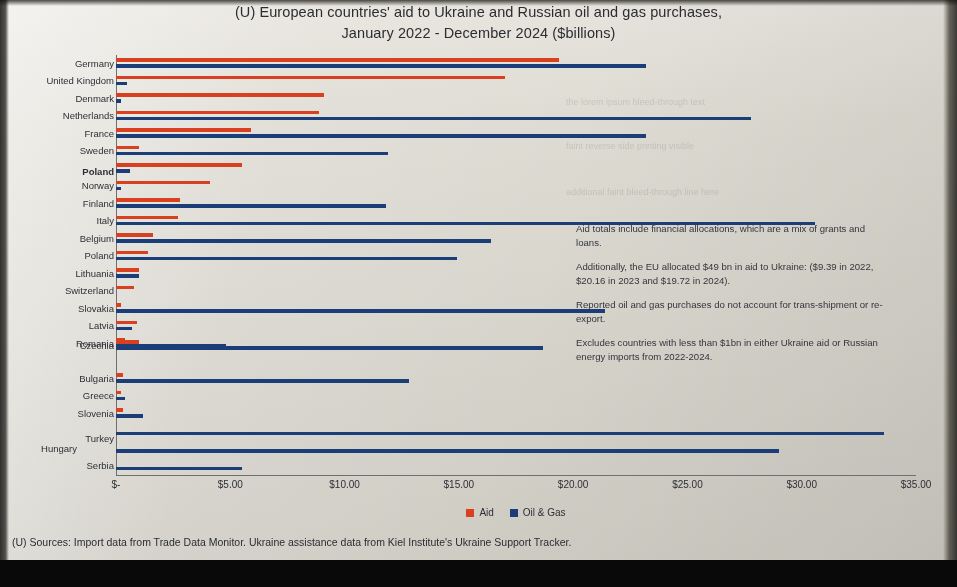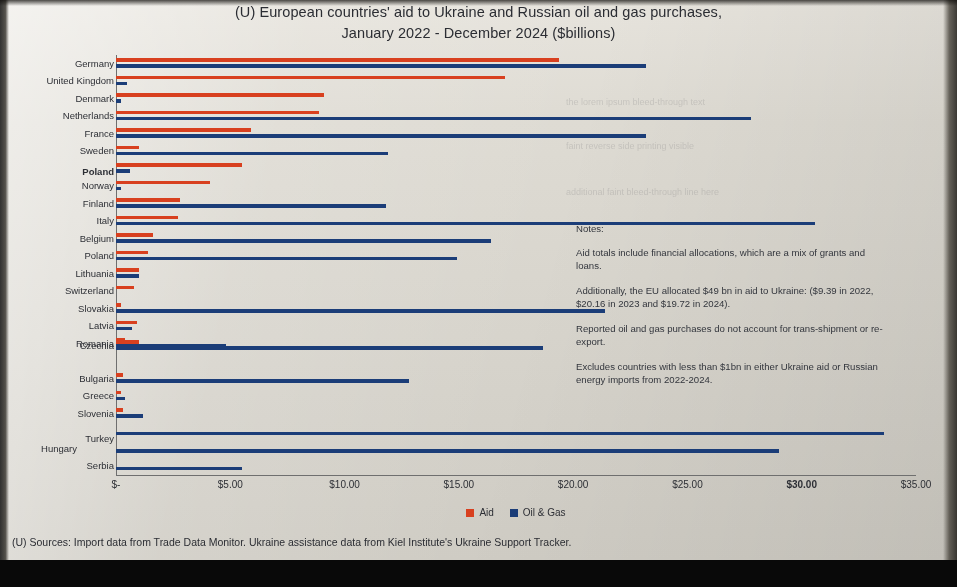--- a/index.html
+++ b/index.html
@@ -329,37 +329,36 @@
           <div class="bar oil" style="width: 125.714px; background: rgb(27, 61, 120);"></div>
         </div>
       </div>
     <div id="xticks">
         <div class="xtick" style="left: 0px;">$-</div>
         <div class="xtick" style="left: 114.286px;">$5.00</div>
         <div class="xtick" style="left: 228.571px;">$10.00</div>
         <div class="xtick" style="left: 342.857px;">$15.00</div>
         <div class="xtick" style="left: 457.143px;">$20.00</div>
         <div class="xtick" style="left: 571.429px;">$25.00</div>
-        <div class="xtick" style="left: 685.714px; font-weight: bold;">$30.00</div>
+        <div class="xtick" style="left: 685.714px;">$30.00</div>
         <div class="xtick" style="left: 800px;">$35.00</div>
       </div>
     <div class="legend">
       <span class="legend-item">
         <span class="swatch aid"></span>
         <span>Aid</span>
       </span>
       <span class="legend-item">
         <span class="swatch oil"></span>
         <span>Oil &amp; Gas</span>
       </span>
     </div>
   </div>
 
   <div id="notes">
-    <div class="notes-title">Notes:</div>
     <p>Aid totals include financial allocations, which are a mix of grants and loans.</p>
     <p>Additionally, the EU allocated $49 bn in aid to Ukraine: ($9.39 in 2022, $20.16 in 2023 and $19.72 in 2024).</p>
     <p>Reported oil and gas purchases do not account for trans-shipment or re-export.</p>
     <p>Excludes countries with less than $1bn in either Ukraine aid or Russian energy imports from 2022-2024.</p>
   </div>
 
   <div id="source">(U) Sources:  Import data from Trade Data Monitor.  Ukraine assistance data from Kiel Institute's Ukraine Support Tracker.</div>
 </div>
 
 </body></html>

